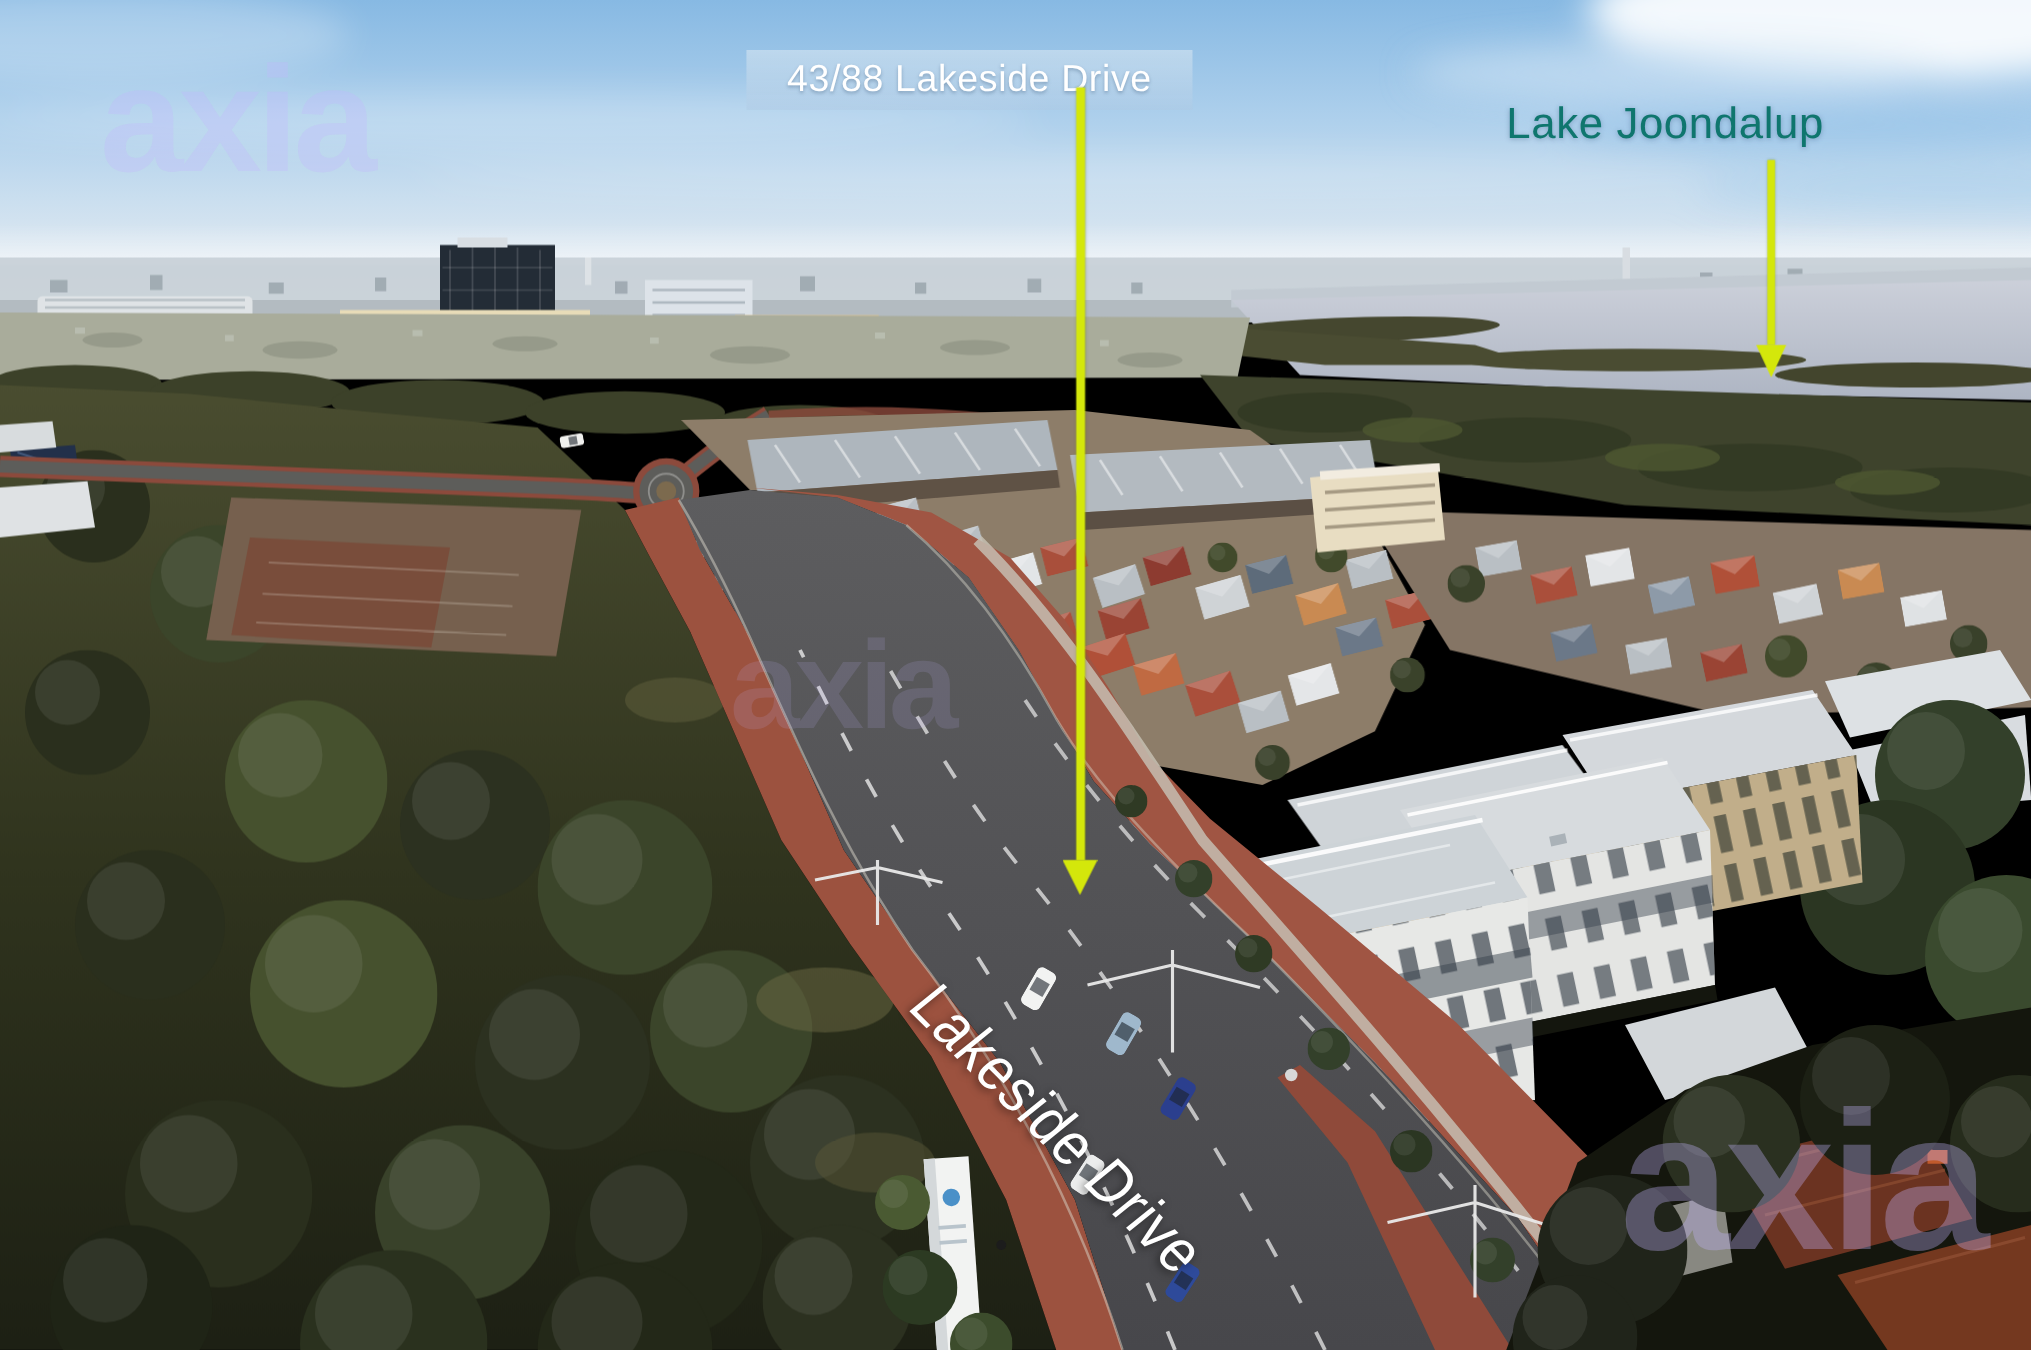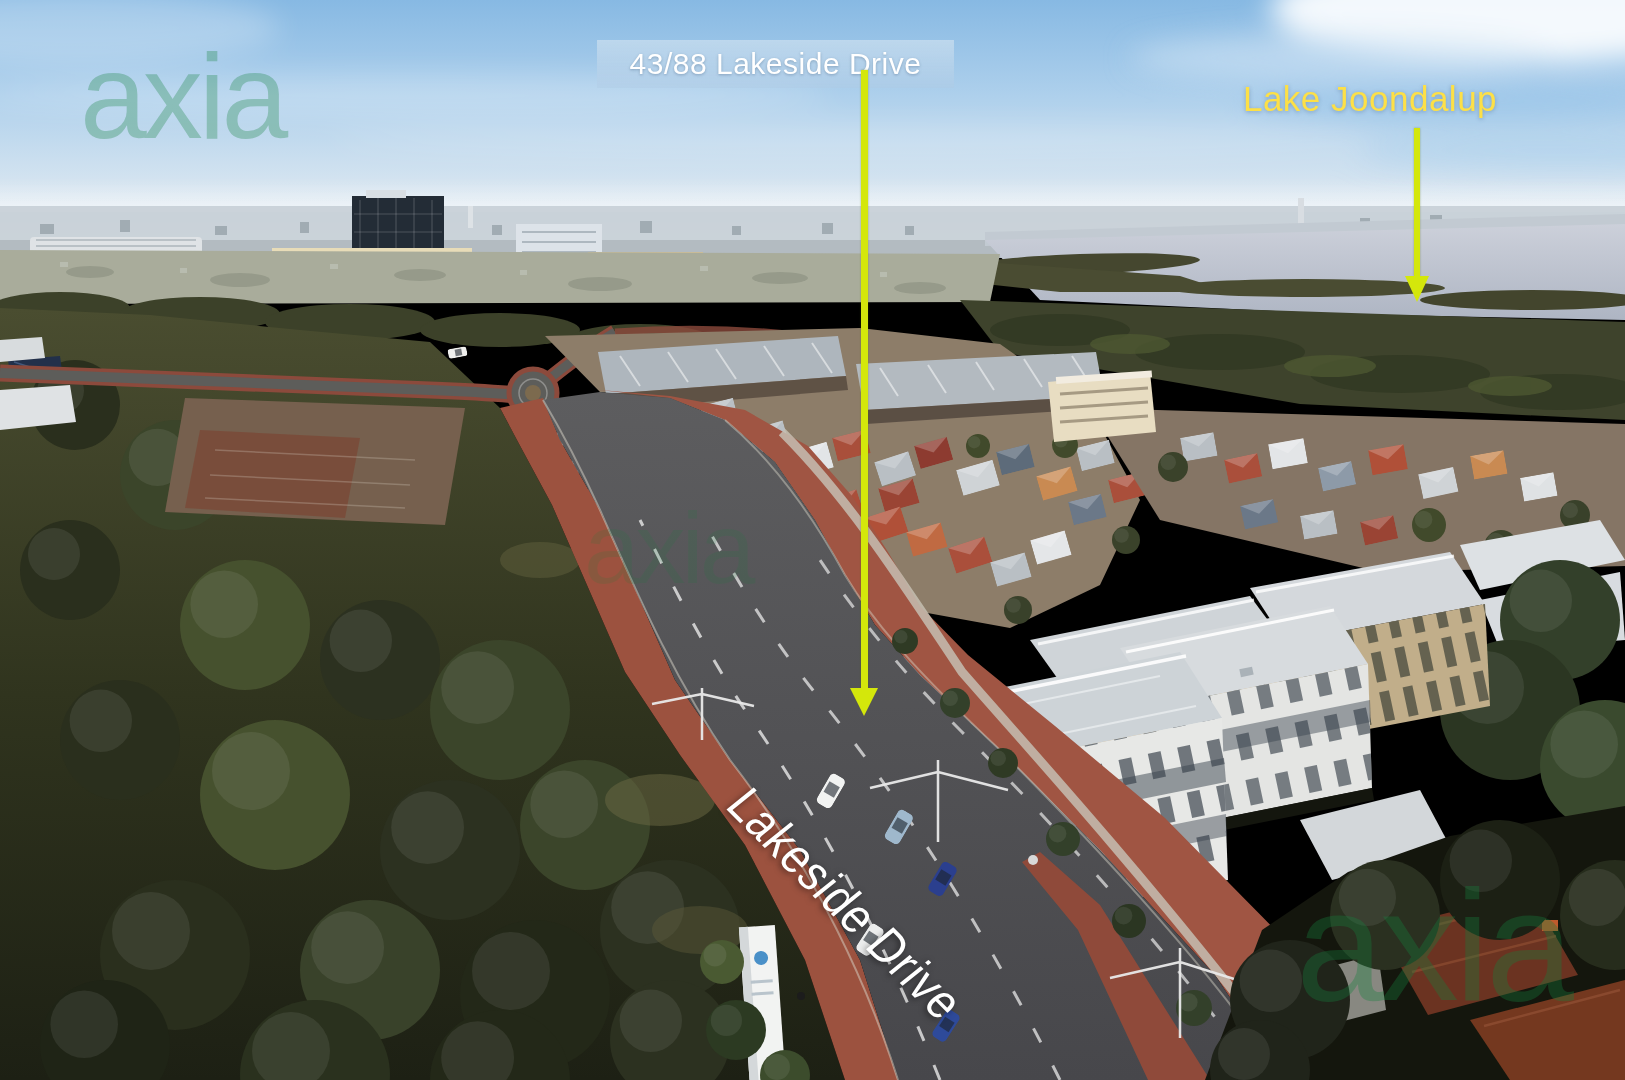--- a/index.html
+++ b/index.html
@@ -1,34 +1,34 @@
 <!DOCTYPE html>
 <html><head>
 <meta charset="utf-8">
 <style>
   html,body{margin:0;padding:0;background:#000;}
   .stage{position:relative;width:1625px;height:1080px;overflow:hidden;
          font-family:"Liberation Sans",sans-serif;}
   .scene{position:absolute;left:0;top:0;width:1625px;height:1080px;display:block;}
 
   
-  .wm{position:absolute;font-weight:400;letter-spacing:-4px;line-height:1;
-      color:#15803d;pointer-events:none;white-space:nowrap;}
+  .wm{position:absolute;font-weight:700;letter-spacing:-4px;line-height:1;
+      color:#c4b5fd;pointer-events:none;white-space:nowrap;}
   .wm-tl{left:80px;top:36px;font-size:120px;opacity:.30;}
   .wm-c{left:584px;top:498px;font-size:100px;opacity:.14;}
   .wm-br{left:1296px;top:866px;font-size:158px;opacity:.34;}
 
   
   .callout{position:absolute;left:597px;top:19px;width:357px;height:48px;
            background:linear-gradient(rgba(205,224,239,.70),rgba(175,202,228,.45));
            color:#fff;font-size:30px;line-height:48px;text-align:center;
            letter-spacing:.5px;text-shadow:0 1px 3px rgba(40,70,100,.35);margin-top:21px;}
 
-  .lake-label{position:absolute;left:1205px;top:79px;width:330px;text-align:center;
-              color:#fde047;font-size:35px;letter-spacing:.5px;
+  .lake-label{position:absolute;left:1205px;top:79px;width:330px;
+              color:#0f766e;font-size:35px;letter-spacing:.5px;
               text-shadow:0 1px 4px rgba(40,70,110,.35);}
 
   .street-label{position:absolute;left:760px;top:778px;color:#fff;font-size:44px;
                 white-space:nowrap;transform-origin:left top;
                 transform:rotate(45deg) skewX(-6deg) scaleY(1.15);
                 letter-spacing:1px;text-shadow:0 2px 6px rgba(0,0,0,.5);}
 
   
   .arrow-line{position:absolute;background:#d4e70b;box-shadow:0 0 2px rgba(90,110,0,.5);}
   .al-main{left:861px;top:70px;width:7px;height:618px;}

